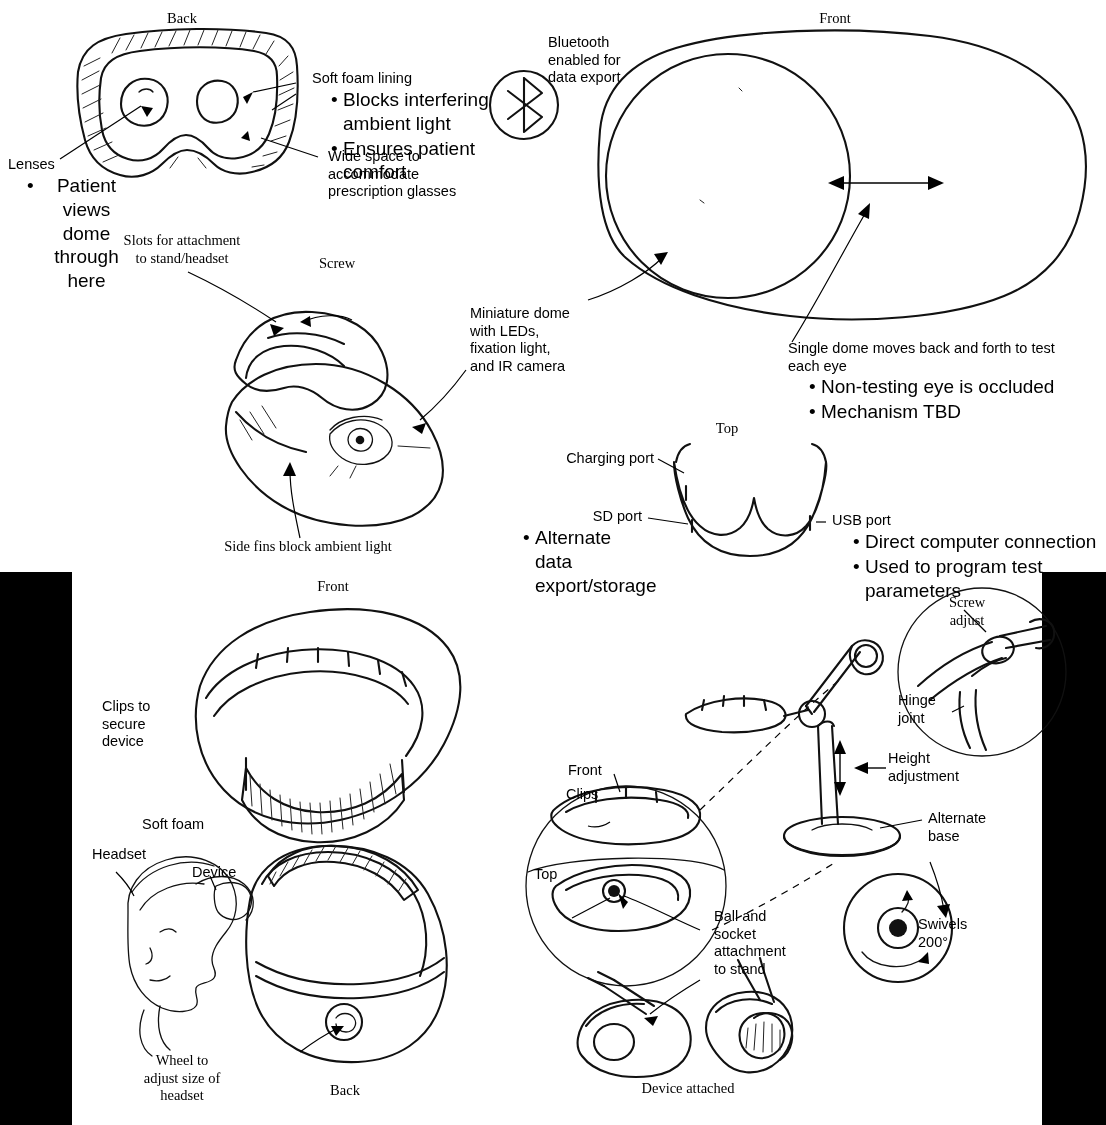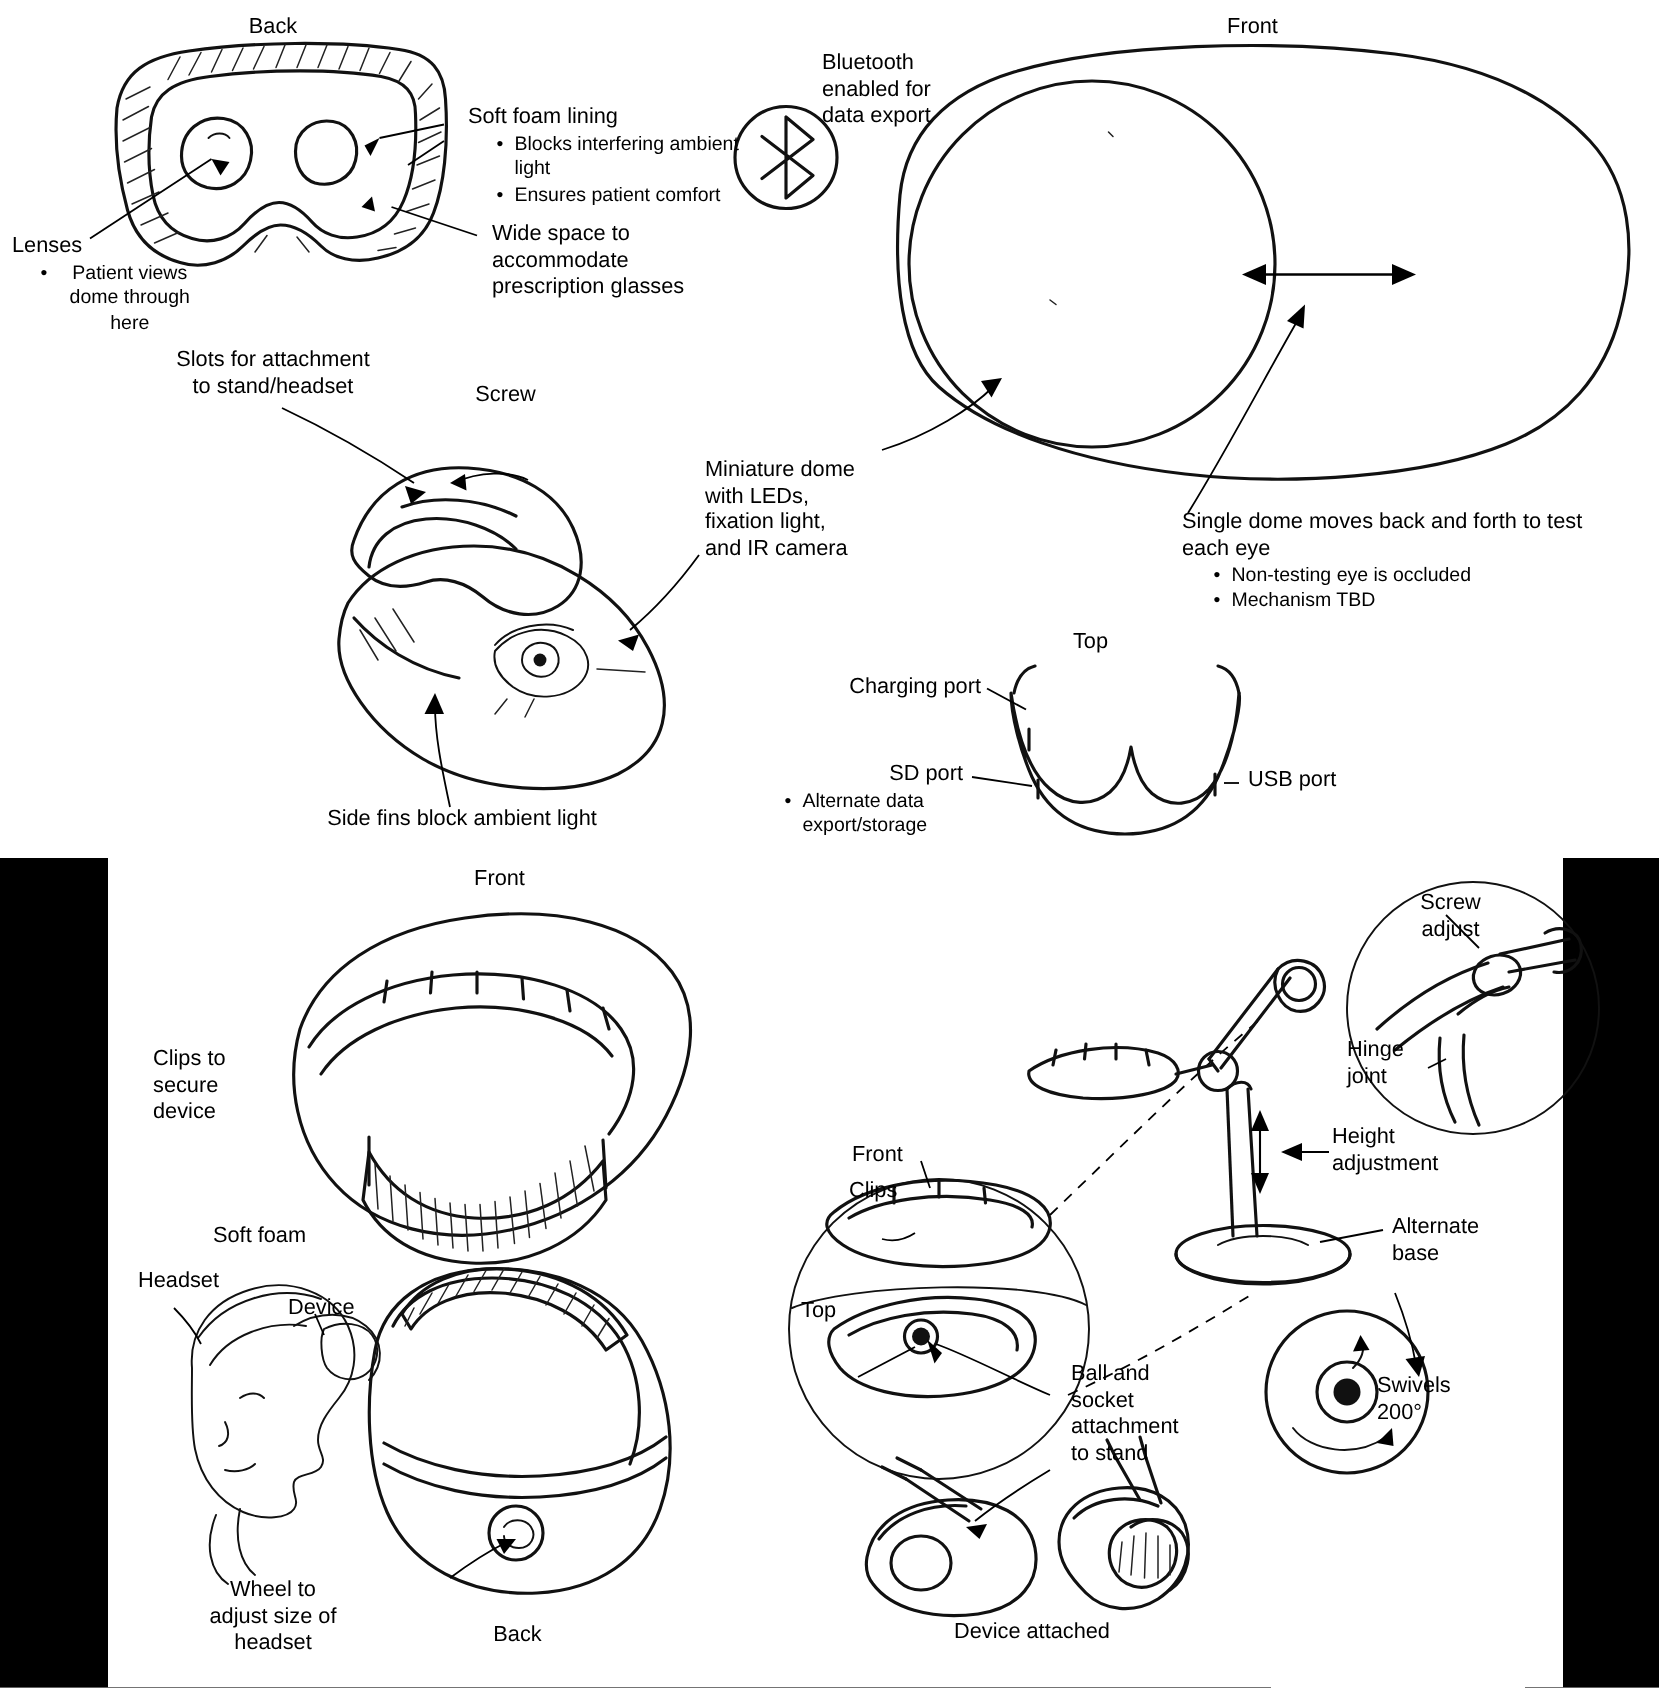--- a/index.html
+++ b/index.html
@@ -7,23 +7,23 @@
     position:relative;
     width:1106px;height:1125px;
     background:#ffffff;
     font-family:"Liberation Sans", sans-serif;
     color:#000;
     overflow:hidden;
   }
   .band-black{position:absolute;background:#000;}
   .panel-white{position:absolute;background:#fff;}
   .lbl{position:absolute;font-size:14.5px;line-height:1.22;color:#000;white-space:pre;}
-  .lbl.c{text-align:center;}
+  .lbl.c{text-align:center;font-family:Liberation Serif, serif;}
   .lbl.r{text-align:right;}
-  .bullets{position:absolute;font-size:13px;line-height:1.25;}
+  .bullets{position:absolute;font-size:19px;line-height:1.25;}
   .bullets ul{margin:0;padding-left:15px;list-style:none;}
   .bullets li{position:relative;margin:0 0 1px 0;}
   .bullets li:before{content:"\2022";position:absolute;left:-12px;top:0;}
   svg{position:absolute;left:0;top:0;overflow:visible;}
   .ink{fill:none;stroke:#111;stroke-width:2.1;stroke-linecap:round;stroke-linejoin:round;}
   .ink-thin{fill:none;stroke:#111;stroke-width:1.3;stroke-linecap:round;stroke-linejoin:round;}
   .ink-hair{fill:none;stroke:#222;stroke-width:1;stroke-linecap:round;stroke-linejoin:round;}
   .lead{fill:none;stroke:#000;stroke-width:1.2;}
   .lead-a{fill:#000;}
   .dash{stroke-dasharray:7 6;}
@@ -221,20 +221,26 @@
   </div>
 
   <div class="lbl r" style="left:488px;top:450px;width:166px;">Charging port</div>
   <div class="lbl r" style="left:500px;top:508px;width:142px;">SD port</div>
   <div class="bullets" style="left:520px;top:526px;width:120px;">
     <ul>
         <li>Alternate data export/storage</li>
       </ul>
   </div>
   <div class="lbl" style="left:832px;top:512px;">USB port</div>
+  <div class="bullets" style="left:850px;top:530px;width:250px;">
+    <ul>
+      <li>Direct computer connection</li>
+      <li>Used to program test parameters</li>
+    </ul>
+  </div>
 
   <svg width="1106" height="1125">
 
     <g>
       <path class="ink" d="M200,686 C214,646 254,620 310,612 C372,603 424,616 448,648
                            C466,672 464,706 444,744 C424,782 386,810 340,820
                            C294,830 250,818 224,790 C198,762 190,722 200,686 Z"></path>
       <path class="ink" d="M206,698 C222,672 258,654 302,650 C352,646 396,660 414,686
                            C428,706 424,732 406,756"></path>
       <path class="ink" d="M214,716 C230,692 264,676 304,672 C350,668 392,682 408,704"></path>

